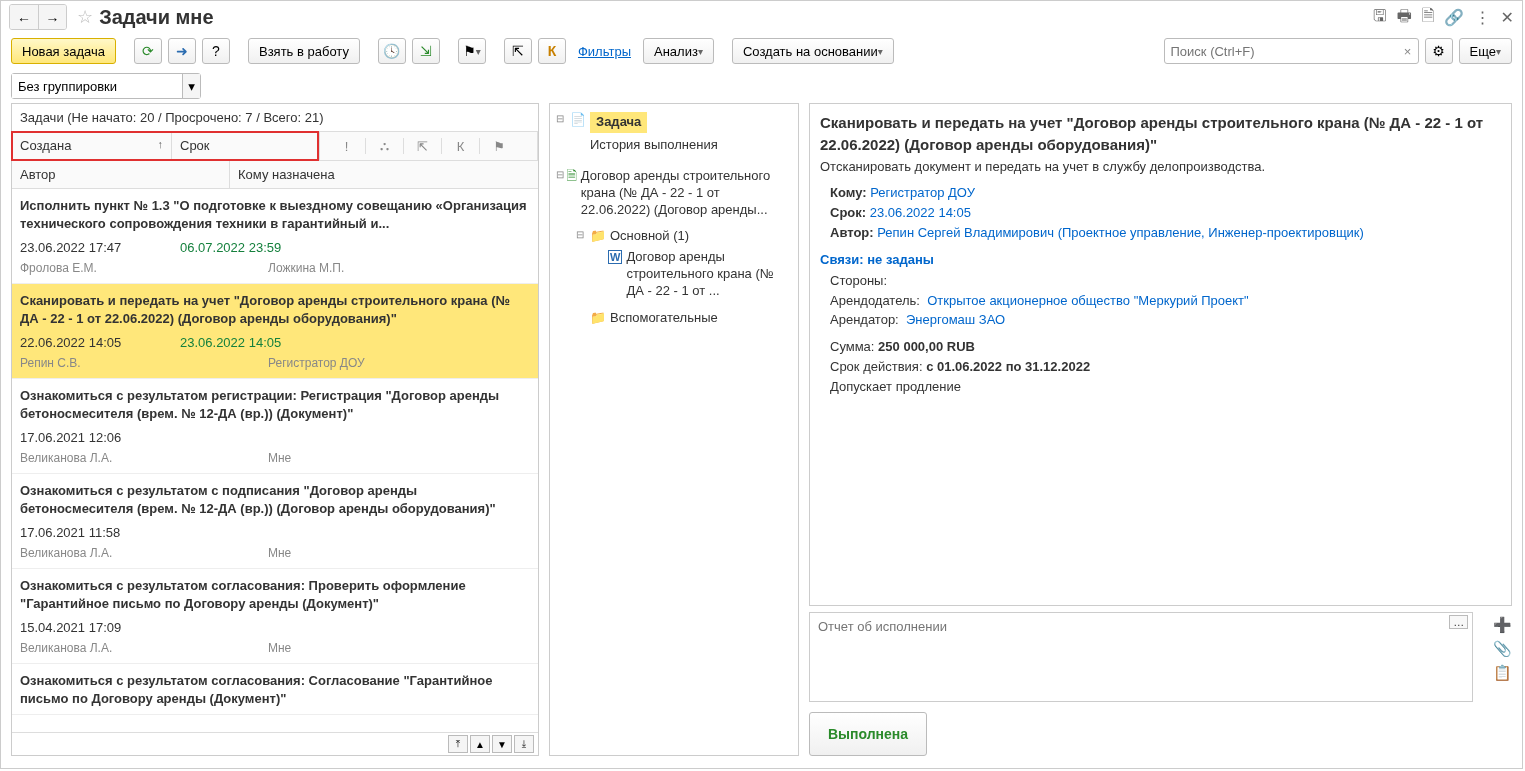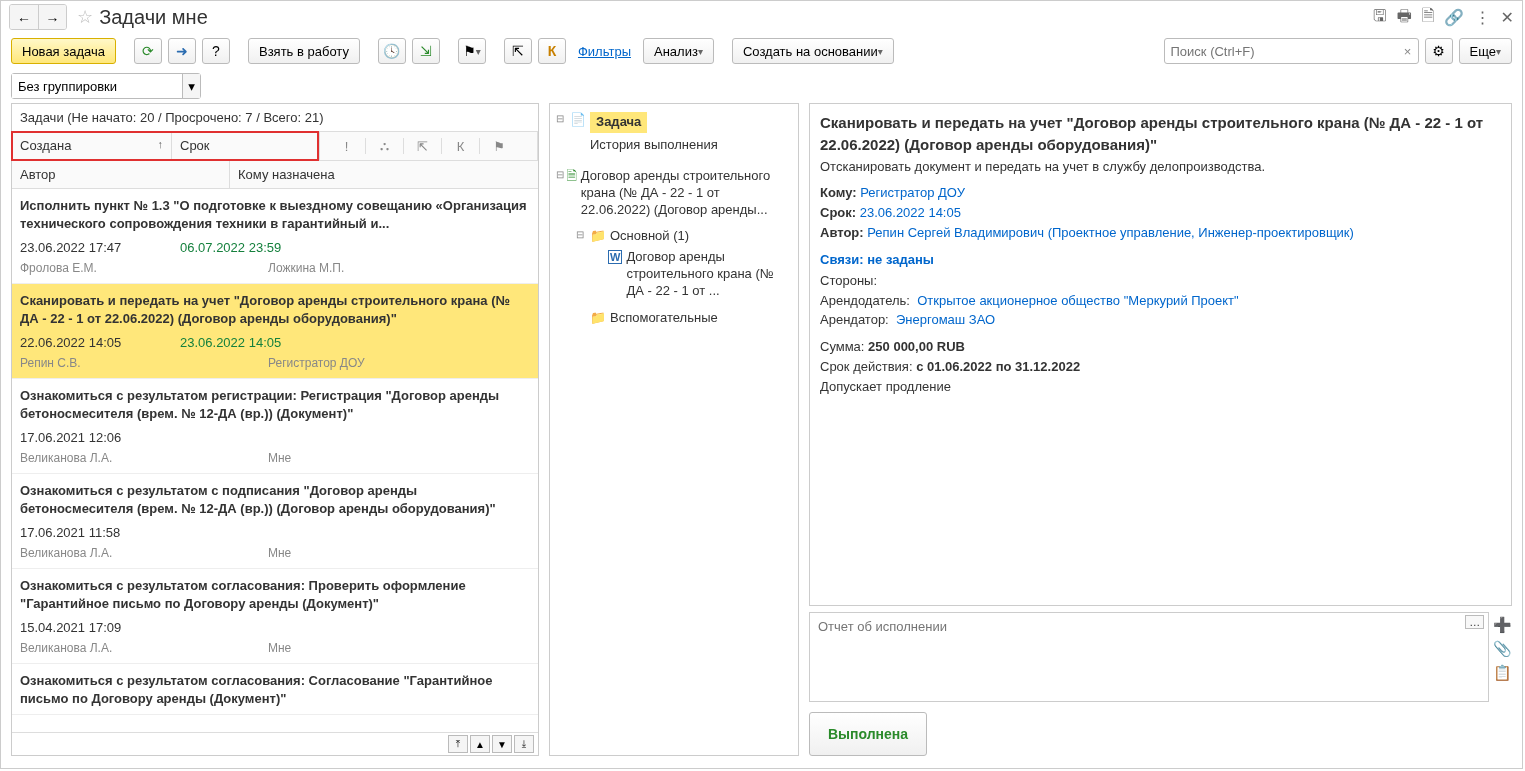--- a/index.html
+++ b/index.html
@@ -3,21 +3,21 @@
 <meta charset="utf-8">
 <style>
 * { box-sizing: border-box; margin: 0; padding: 0; }
 body { font-family: Arial, sans-serif; font-size: 13px; background: #fff; color: #333; }
 .window { border: 1px solid #ccc; width: 1523px; height: 769px; position: relative; overflow: hidden; }
 .titlebar { display: flex; align-items: center; height: 32px; padding: 0 8px; }
 .nav-btns { display: flex; gap: 0; border: 1px solid #ccc; border-radius: 3px; overflow: hidden; }
 .nav-btn { width: 28px; height: 24px; background: #f5f5f5; border: none; display: flex; align-items: center; justify-content: center; font-size: 14px; cursor: pointer; }
 .nav-btn + .nav-btn { border-left: 1px solid #ccc; }
 .star-icon { margin: 0 6px 0 10px; font-size: 18px; color: #bbb; }
-.page-title { font-size: 20px; font-weight: normal; }
+.page-title { font-size: 20px; font-weight: bold; }
 .titlebar-right { margin-left: auto; display: flex; gap: 10px; align-items: center; }
 .titlebar-right span { font-size: 16px; color: #666; cursor: pointer; }
 
 .toolbar { display: flex; align-items: center; height: 36px; padding: 0 10px; gap: 6px; }
 .btn { height: 26px; padding: 0 10px; background: linear-gradient(#fff,#f0f0f0); border: 1px solid #bbb; border-radius: 3px; font-size: 13px; cursor: pointer; display: inline-flex; align-items: center; }
 .btn-yellow { background: linear-gradient(#fff8c8,#ffe77a); border-color: #d8b000; }
 .icon-btn { width: 28px; padding: 0; justify-content: center; font-size: 14px; }
 .toolbar-sep { width: 6px; }
 .link-btn { color: #0066cc; text-decoration: underline; cursor: pointer; font-size: 13px; padding: 0 6px; }
 .dropdown-btn::after { content: " ▾"; font-size: 10px; color: #666; }
@@ -63,26 +63,26 @@
 .tree-toggle { width: 12px; color: #888; font-size: 10px; margin-right: 2px; }
 .tree-icon { width: 16px; margin-right: 4px; text-align: center; }
 .tab-active { background: #ffe77a; padding: 2px 6px; font-weight: bold; }
 .folder-icon { color: #e8b020; }
 .doc-icon { color: #2b6cb0; font-weight: bold; font-size: 11px; border: 1px solid #2b6cb0; padding: 0 1px; }
 
 .right-pane { flex: 1; display: flex; flex-direction: column; gap: 6px; }
 .detail-box { border: 1px solid #ccc; padding: 8px 10px; flex: 1; font-size: 13px; line-height: 1.45; }
 .detail-title { font-weight: bold; font-size: 15px; margin-bottom: 2px; }
 .detail-sub { margin-bottom: 8px; }
-.kv { margin: 1px 0; }
+.kv { margin: 1px 10px; }
 .kv .k { font-weight: bold; }
 .kv .v-link { color: #0066cc; }
 .kv .v-bold { font-weight: bold; }
 .relations { color: #0066cc; font-weight: bold; margin: 8px 0 2px 0; }
-.report-row { display: flex; align-items: flex-start; gap: 4px; }
+.report-row { display: flex; align-items: flex-start; gap: 20px; }
 .report-box { flex: 1; border: 1px solid #ccc; height: 90px; position: relative; }
 .report-box input { width: 100%; border: none; padding: 6px 8px; font-size: 13px; outline: none; }
 .report-dots { position: absolute; right: 4px; top: 2px; border: 1px solid #bbb; padding: 0 3px; font-size: 11px; background: #f8f8f8; cursor: pointer; }
 .side-icons { display: flex; flex-direction: column; gap: 6px; padding-top: 4px; }
 .side-icons span { font-size: 15px; cursor: pointer; }
 .done-row { padding-top: 4px; }
 .btn-done { background: linear-gradient(#fff,#f0f0f0); border: 1px solid #bbb; border-radius: 3px; height: 44px; padding: 0 18px; font-size: 14px; color: #2a8a2a; font-weight: bold; cursor: pointer; }
 </style>
 </head>
 <body>

